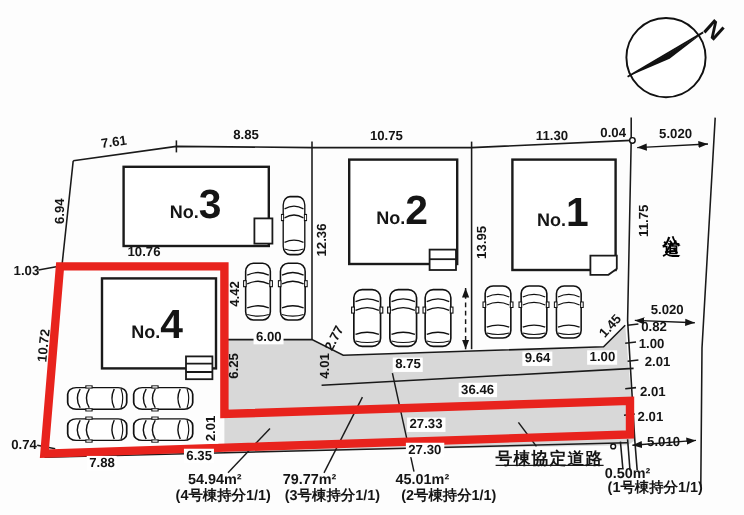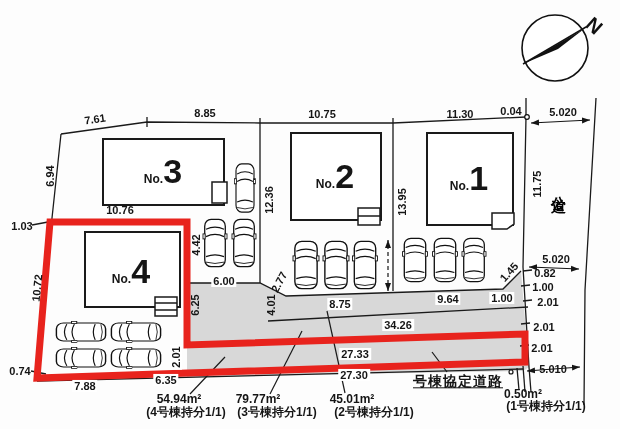--- a/index.html
+++ b/index.html
@@ -8,21 +8,21 @@
   .plan-svg{position:absolute;left:0;top:0;}
   .lbl{position:absolute;transform:translate(-50%,-50%) rotate(var(--r,0deg));
        font:bold 11px "Liberation Sans",sans-serif;color:#151515;white-space:nowrap;line-height:1.1;}
   .box{background:#fff;padding:0 2px;}
   .jp{font-size:12px;}
   .jp-big{font-size:14px;letter-spacing:1px;text-decoration:underline;}
   .vert{writing-mode:vertical-rl;text-orientation:upright;transform:translate(-50%,-50%);
         font:bold 15px "Liberation Sans",sans-serif;letter-spacing:3px;}
   .house{position:absolute;transform:translate(-50%,-50%);display:flex;align-items:baseline;
          color:#151515;font-weight:bold;}
-  .house .no{font-size:12px;}
+  .house .no{font-size:15px;}
   .house .num{font-size:34px;line-height:.9;}
   .north{position:absolute;transform:translate(-50%,-50%) rotate(42deg);
          font:bold 20px "Liberation Sans",sans-serif;color:#111;}
 </style>
 </head>
 <body>
 
 <div class="canvas">
 
 <svg class="plan-svg" width="620" height="429" viewBox="0 0 620 429">
@@ -140,21 +140,21 @@
 <div class="lbl" style="left:269px;top:200px;--r:-90deg">12.36</div>
 <div class="lbl" style="left:402px;top:202px;--r:-90deg">13.95</div>
 <div class="lbl" style="left:196px;top:245px;--r:-90deg">4.42</div>
 <div class="lbl" style="left:195px;top:305px;--r:-90deg">6.25</div>
 <div class="lbl box" style="left:224px;top:281px">6.00</div>
 <div class="lbl" style="left:279px;top:282px;--r:-62deg">2.77</div>
 <div class="lbl" style="left:271px;top:305px;--r:-90deg">4.01</div>
 <div class="lbl box" style="left:340px;top:304px">8.75</div>
 <div class="lbl box" style="left:448px;top:299px">9.64</div>
 <div class="lbl box" style="left:502px;top:298px">1.00</div>
-<div class="lbl box" style="left:398px;top:325px">34.26</div>
+<div class="lbl box" style="left:398px;top:325px">36.46</div>
 <div class="lbl box" style="left:355px;top:354px">27.33</div>
 <div class="lbl box" style="left:354px;top:375px">27.30</div>
 <div class="lbl box" style="left:176px;top:357px;--r:-90deg">2.01</div>
 <div class="lbl" style="left:509px;top:272px;--r:-48deg">1.45</div>
 
 <div class="lbl" style="left:537px;top:184px;--r:-90deg">11.75</div>
 <div class="lbl" style="left:556px;top:259px">5.020</div>
 <div class="lbl" style="left:545px;top:273px">0.82</div>
 <div class="lbl" style="left:543px;top:287px">1.00</div>
 <div class="lbl" style="left:548px;top:302px">2.01</div>

